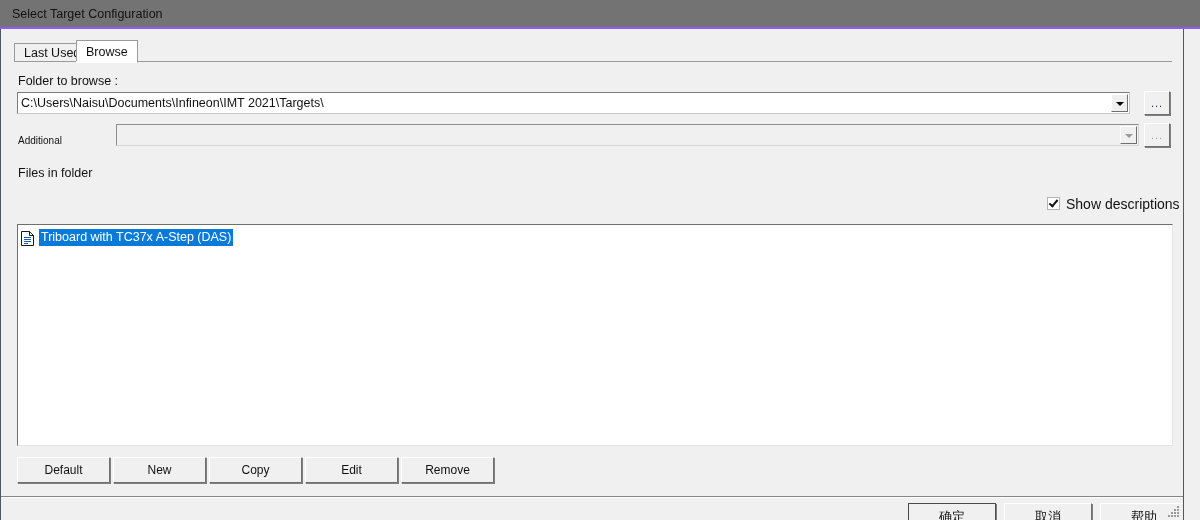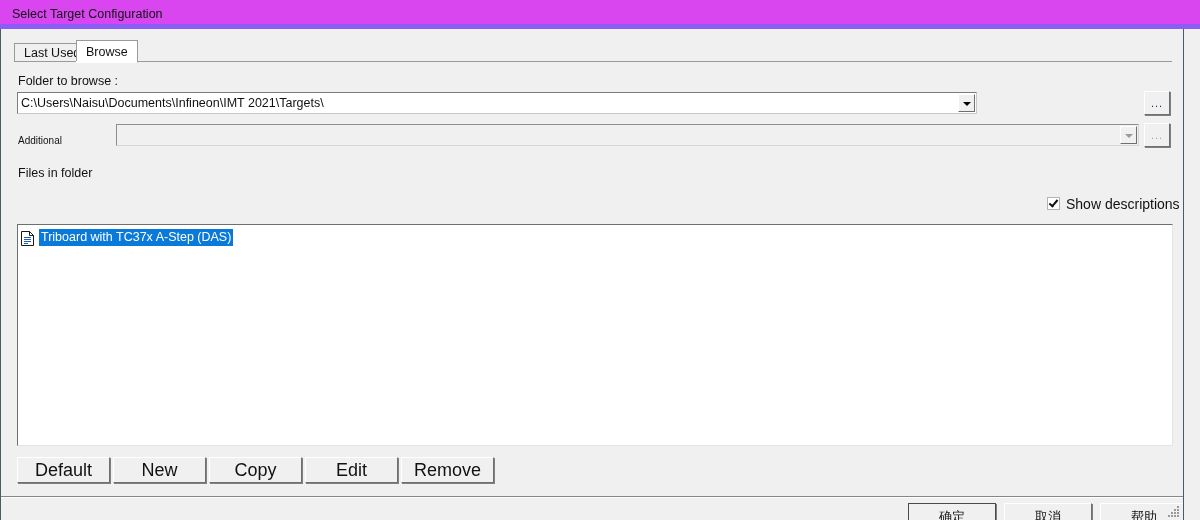--- a/index.html
+++ b/index.html
@@ -19,22 +19,22 @@
     width: 1200px;
     height: 520px;
     background: #f0f0f0;
   }
 
   
   .titlebar {
     position: absolute;
     left: 0; top: 0;
     width: 1200px; height: 29px;
-    background: #d946ef;
-    border-bottom: 5px solid #8b5cf6;
+    background: #737373;
+    border-bottom: 2px solid #8b5cf6;
   }
   .titlebar-text {
     position: absolute;
     left: 12px; top: 7px;
     font-size: 12.5px;
     color: #111;
     white-space: nowrap;
   }
 
   
@@ -274,21 +274,21 @@
 
   
   .btn {
     position: absolute;
     background: #f0f0f0;
     border-top: 1px solid #ffffff;
     border-left: 1px solid #ffffff;
     border-right: 1px solid #6f6f6f;
     border-bottom: 1px solid #6f6f6f;
     box-shadow: 1px 1px 0 0 #808080;
-    font-size: 18px;
+    font-size: 12px;
     color: #111;
     text-align: center;
     cursor: default;
     user-select: none;
     white-space: nowrap;
   }
   .btn span { display: block; }
   .btn.action { width: 93px; height: 26px; line-height: 24px; top: 396px; }
 
   
@@ -341,21 +341,21 @@
       <div class="tab active">
         <span>Browse</span>
       </div>
       <div class="tab-underline-cover"></div>
     </div>
 
     <div class="tabpage">
 
       <div class="lbl" style="left:4px; top:13px;">Folder to browse :</div>
 
-      <div class="combo" style="left:3px; top:31px; width:960px;">
+      <div class="combo" style="left:3px; top:31px; width:1113px;">
         <div class="combo-text">C:\Users\Naisu\Documents\Infineon\IMT 2021\Targets\</div>
         <div class="combo-btn">
           <div class="combo-arrow"></div>
         </div>
       </div>
 
       <div class="dotbtn" style="left:1130px; top:30px;">
         <div class="dots">...</div>
       </div>
 

